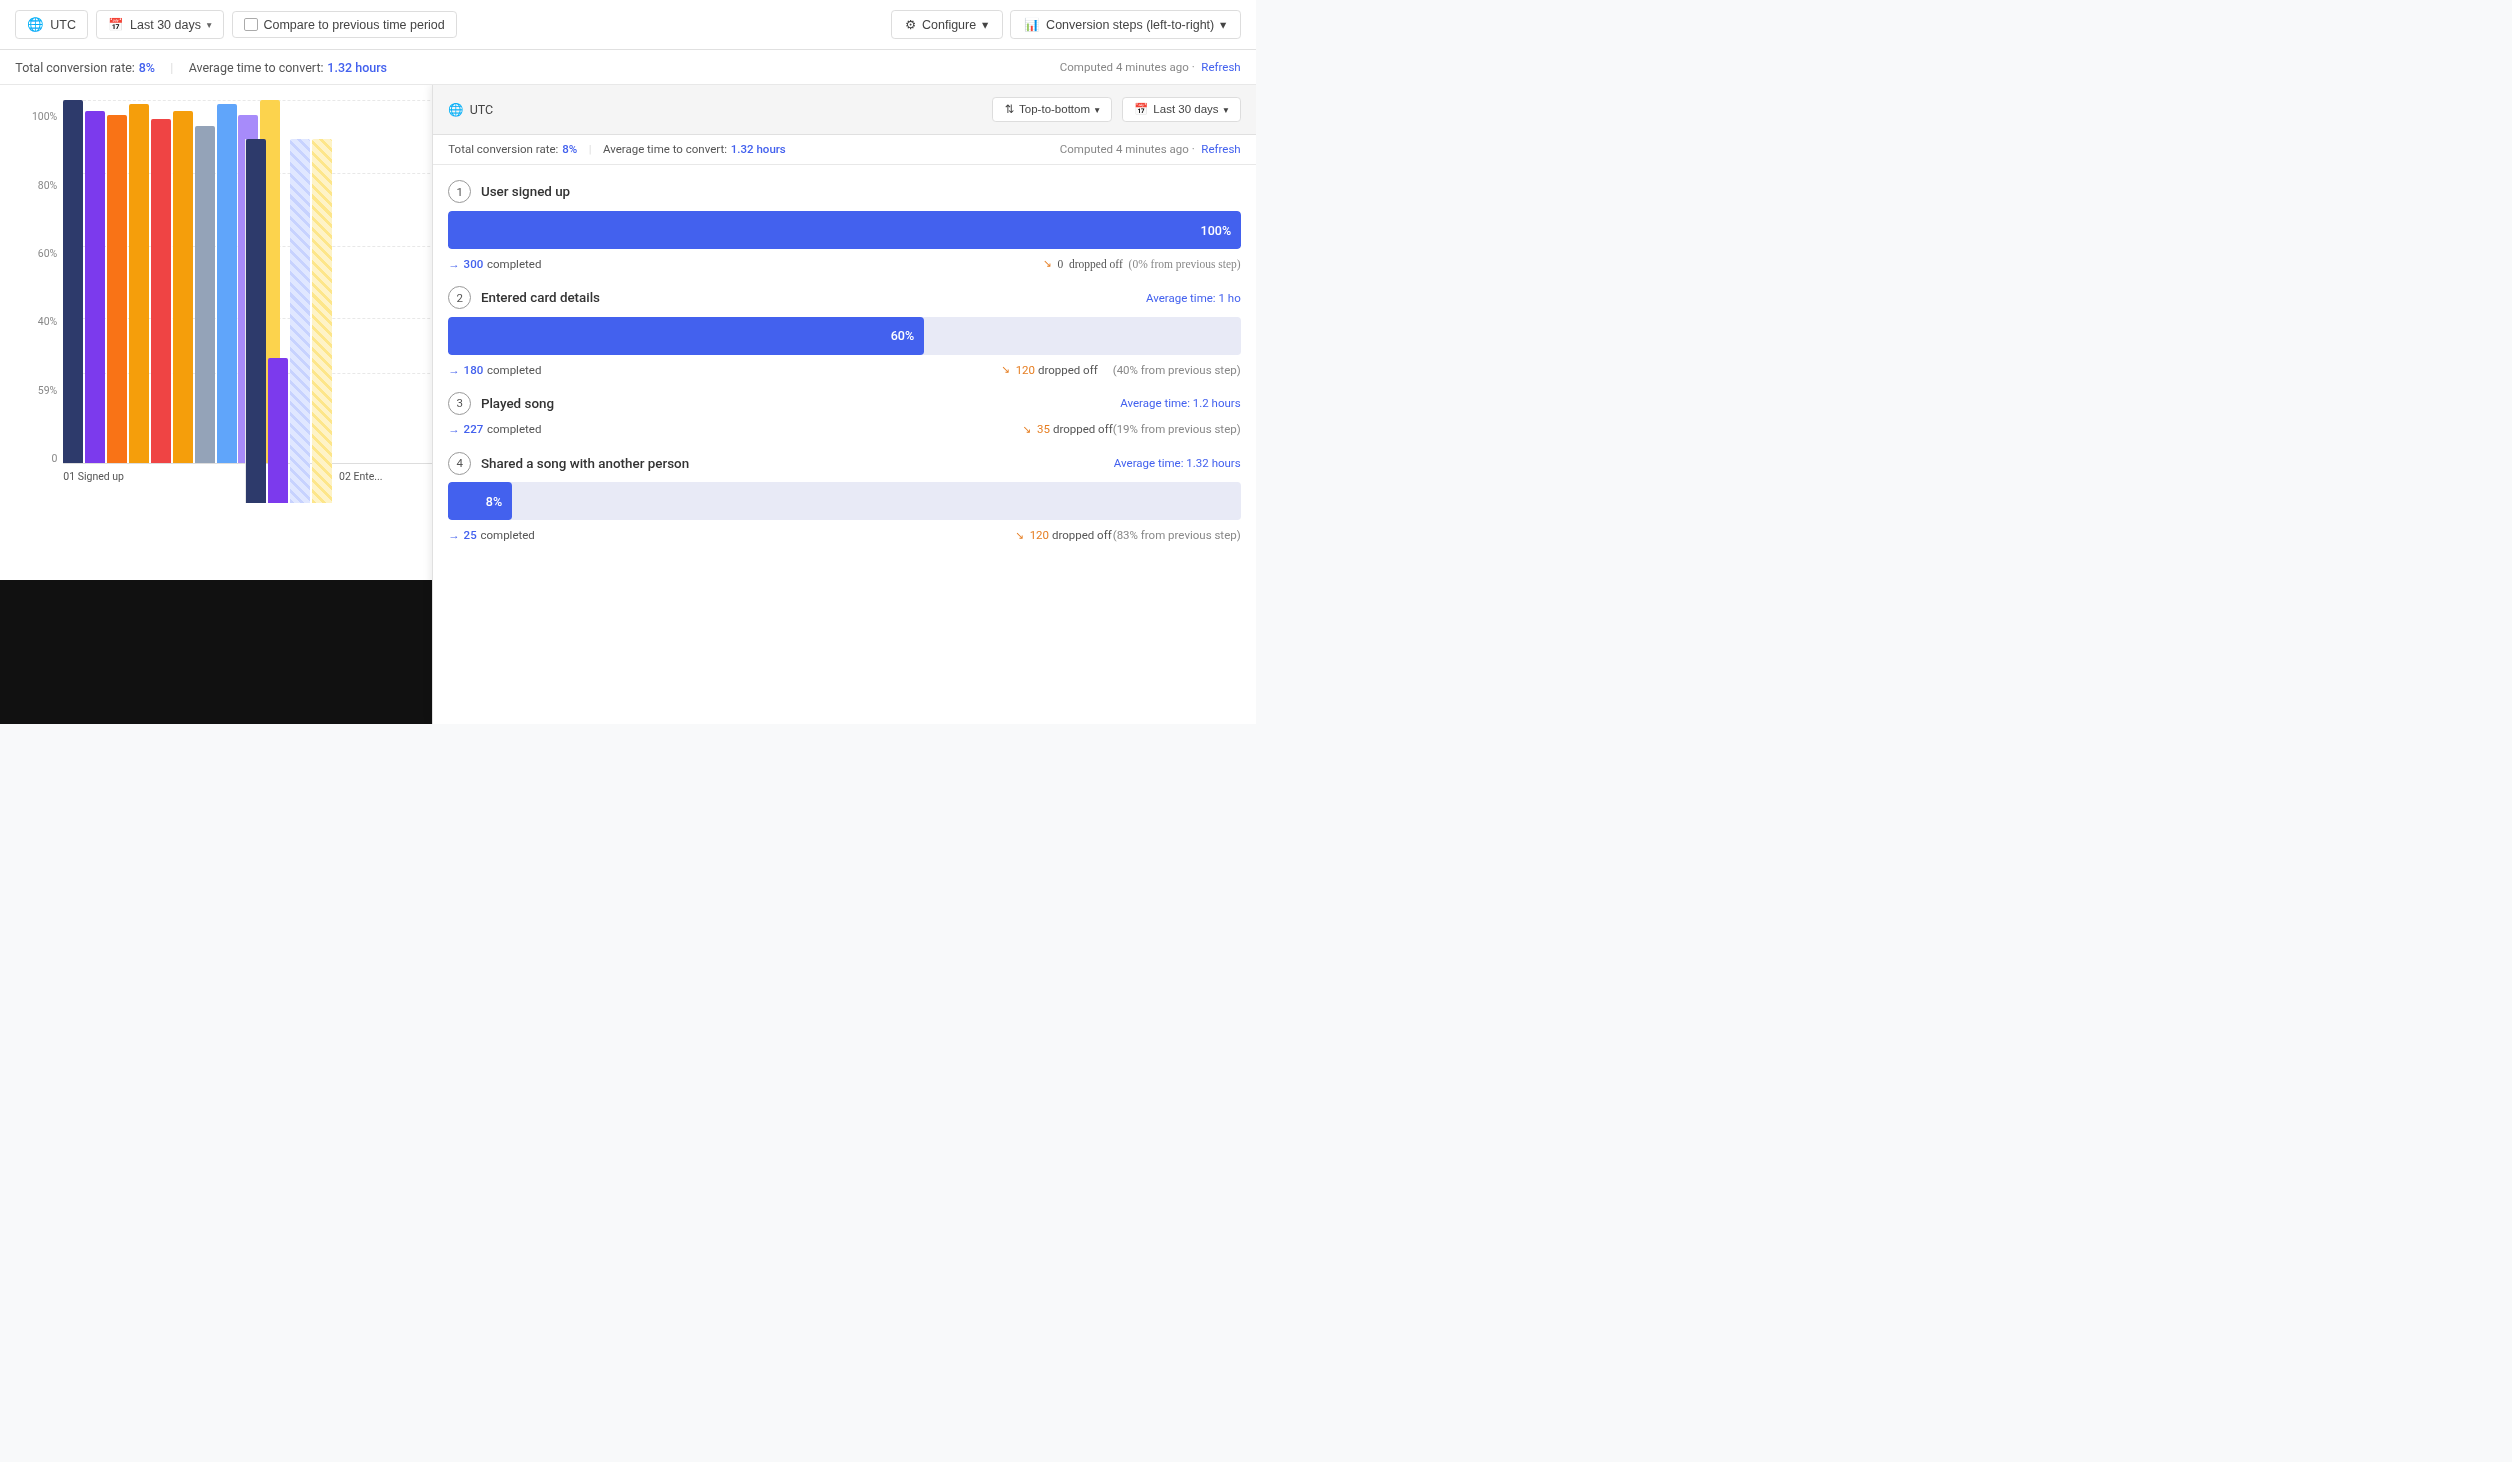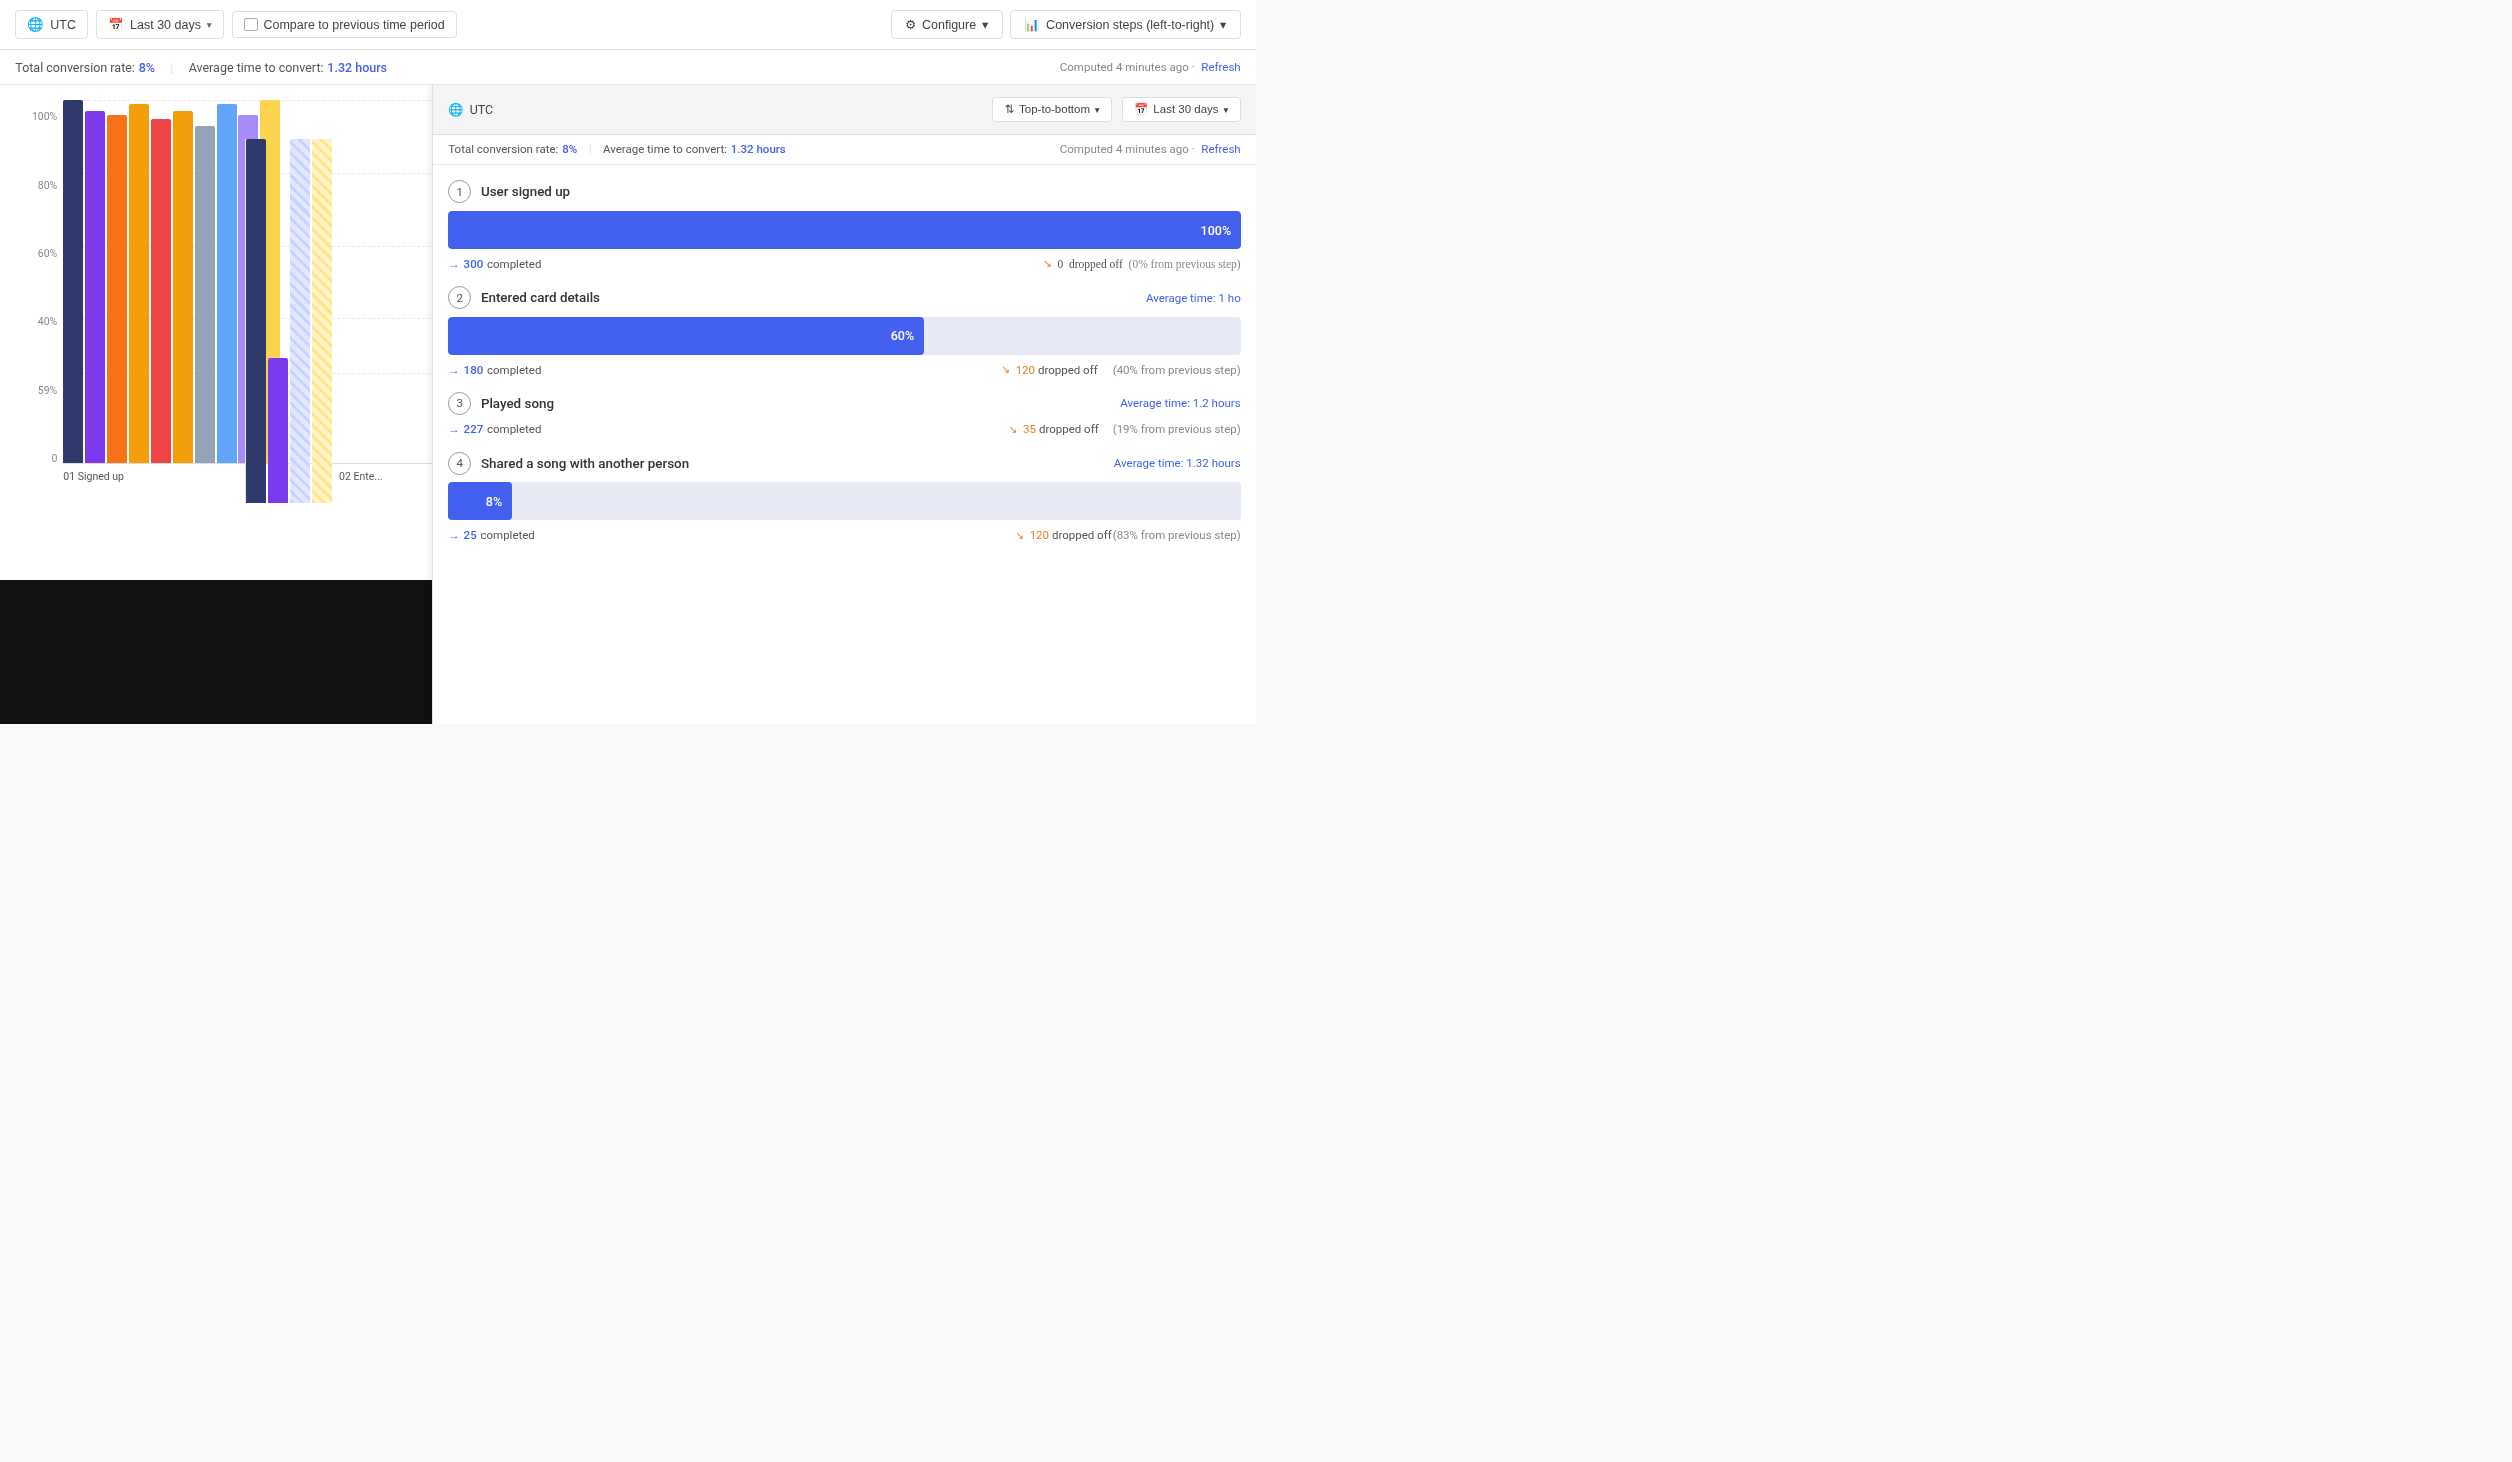--- a/index.html
+++ b/index.html
@@ -443,21 +443,21 @@
           </div>
         </div>
         <div class="step-metrics">
           <span class="arrow-right">→</span>
           <span class="completed-count">227</span>
           <span style="margin-left:3.8px;color:#555;">completed</span>
           <div class="step-metrics-spacer"></div>
           <span class="arrow-drop" style="font-size:10.5px;">↘</span>
           <span class="dropped-count" style="margin-left:1.9px;">35</span>
           <span style="margin-left:2.9px;color:#555;">dropped off</span>
-          <span style="color:#888;margin-left:14px;">(<span>19% from previous step</span>)</span>
+          <span style="color:#888;margin-left:0;">(<span>19% from previous step</span>)</span>
         </div>
       </div>
 
       <div class="funnel-step">
         <div class="step-header">
           <div class="step-number">
             <span>4</span>
           </div>
           <div class="step-title">Shared a song with another person</div>
           <div class="step-avg-time">

